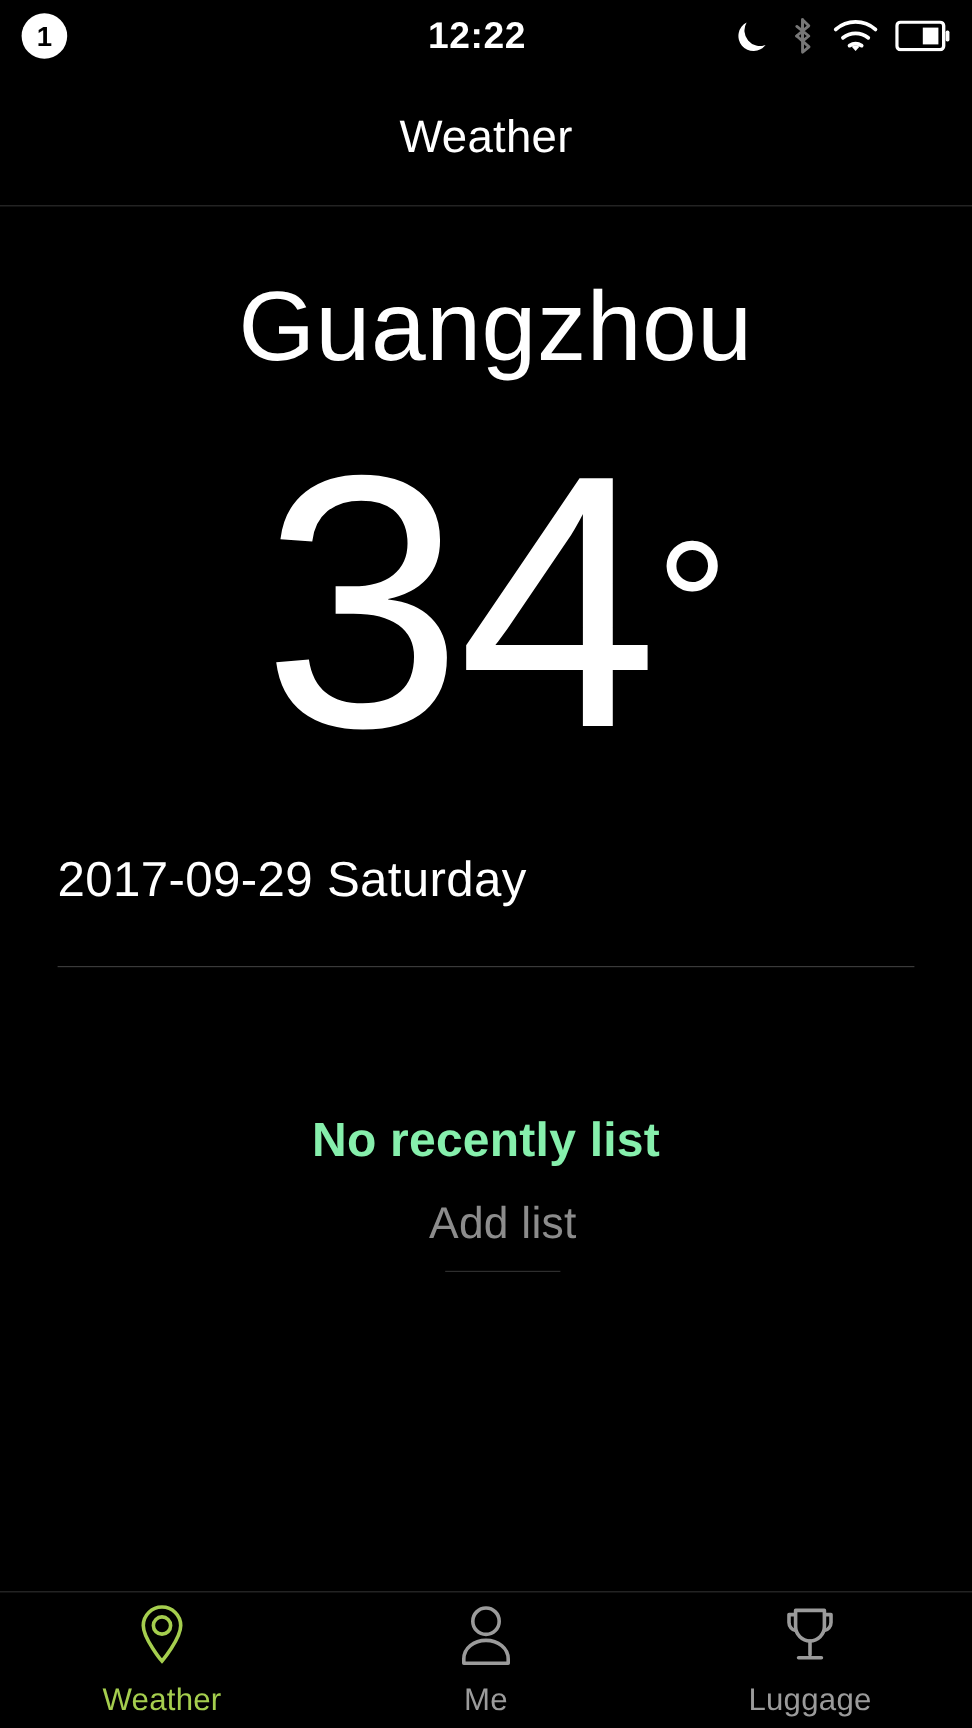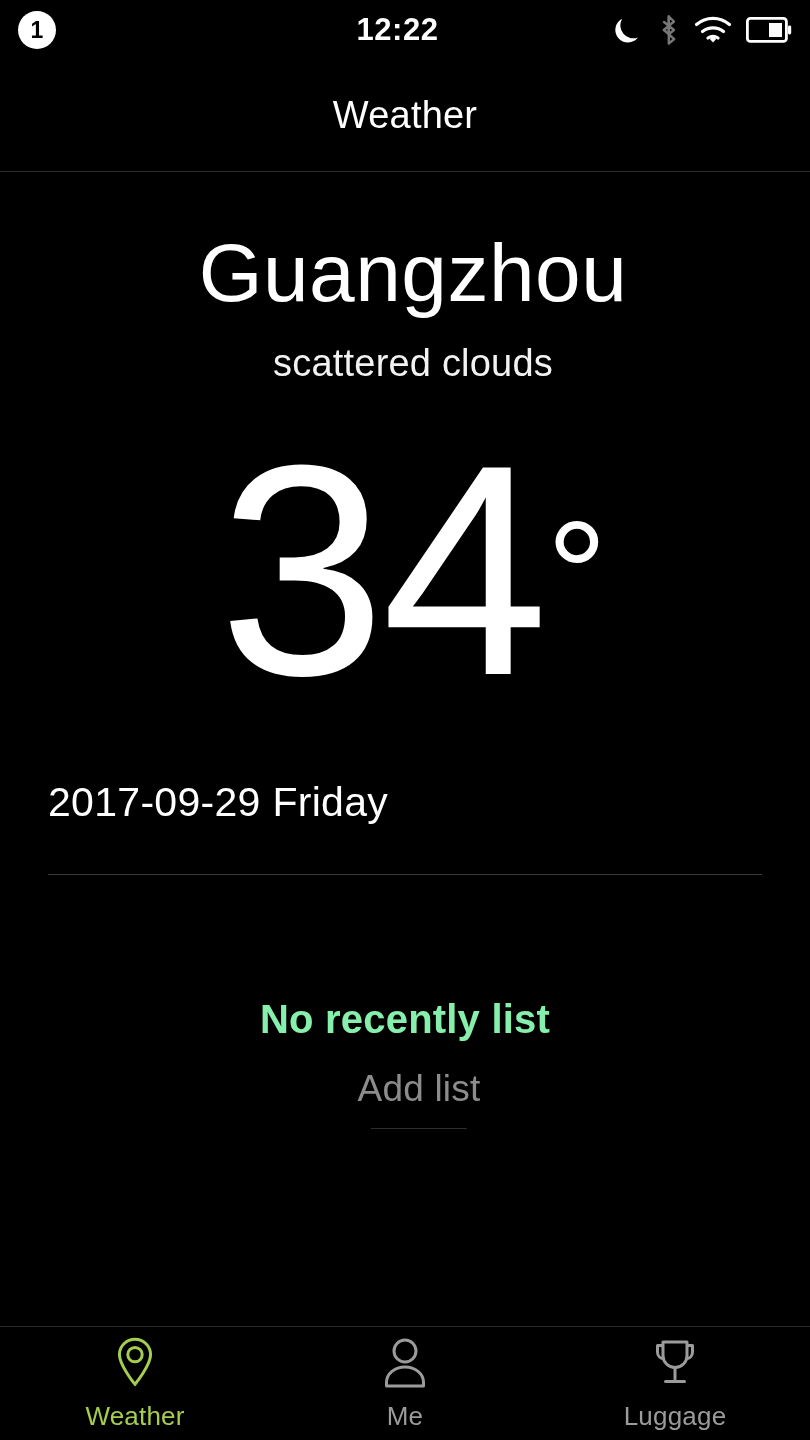--- a/index.html
+++ b/index.html
@@ -289,30 +289,29 @@
   </div>
 
   <div class="header">
     <div class="header-title">Weather</div>
   </div>
 
   <div class="content">
 
     <div class="city-block">
       <div class="city-name">Guangzhou</div>
-      <div class="weather-desc">scattered clouds</div>
     </div>
 
     <div class="temp-block">
       <span class="temp-value">34</span>
       <span class="temp-degree">°</span>
     </div>
 
     <div class="date-row">
-      <span class="date-text">2017-09-29 Friday</span>
+      <span class="date-text">2017-09-29 Saturday</span>
     </div>
 
     <div class="date-divider"></div>
 
     <div class="recent-block">
       <div class="recent-empty">No recently list</div>
 
       <div class="add-list-wrap">
         <div class="add-list">Add list</div>
         <div class="add-list-underline"></div>

